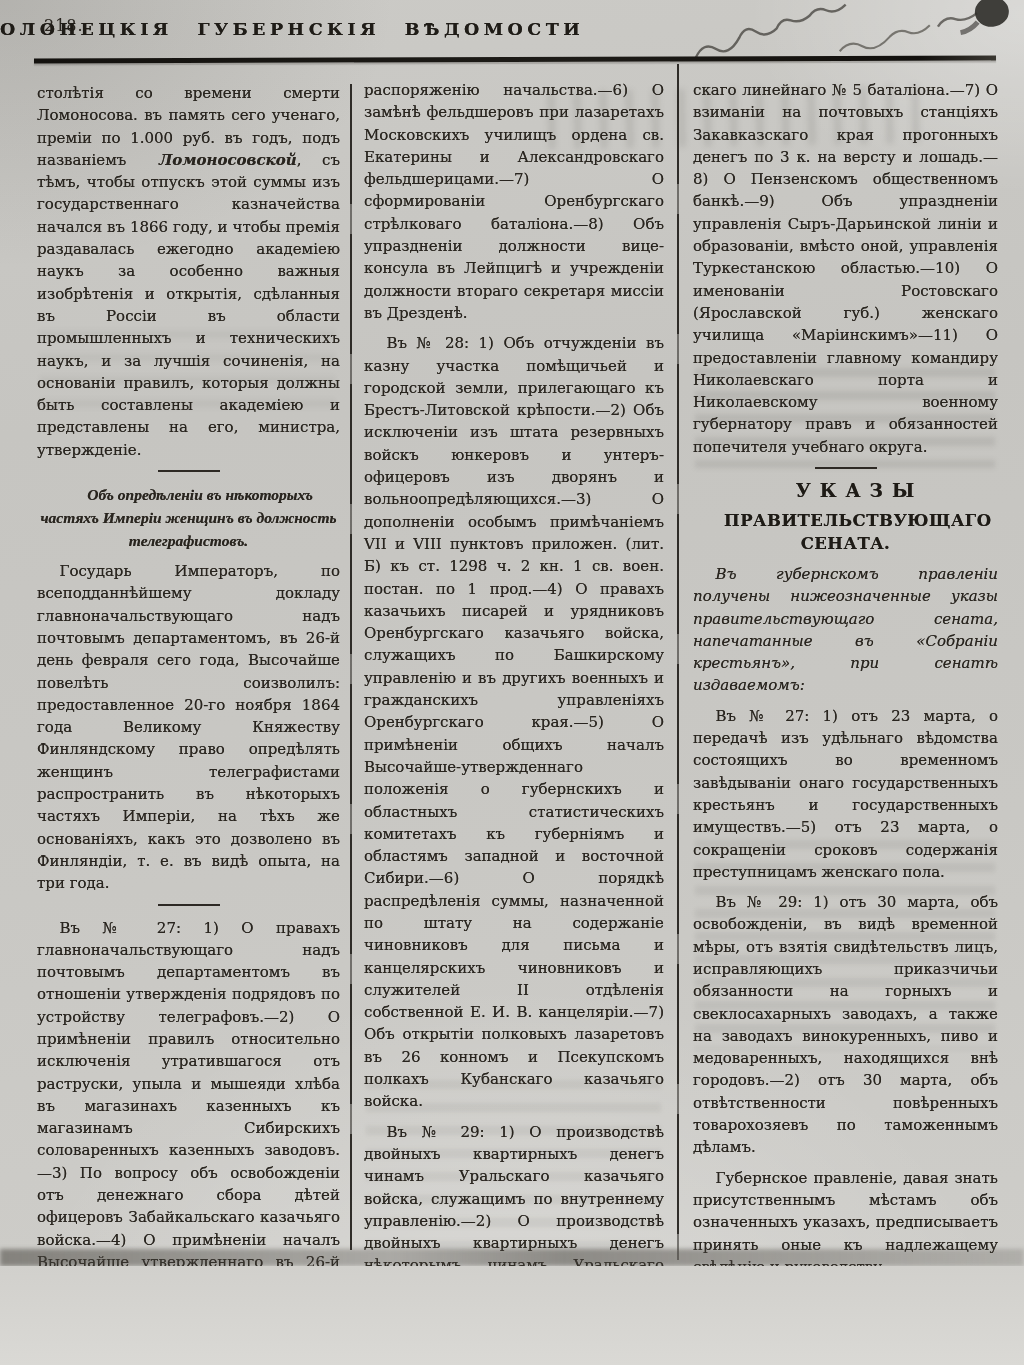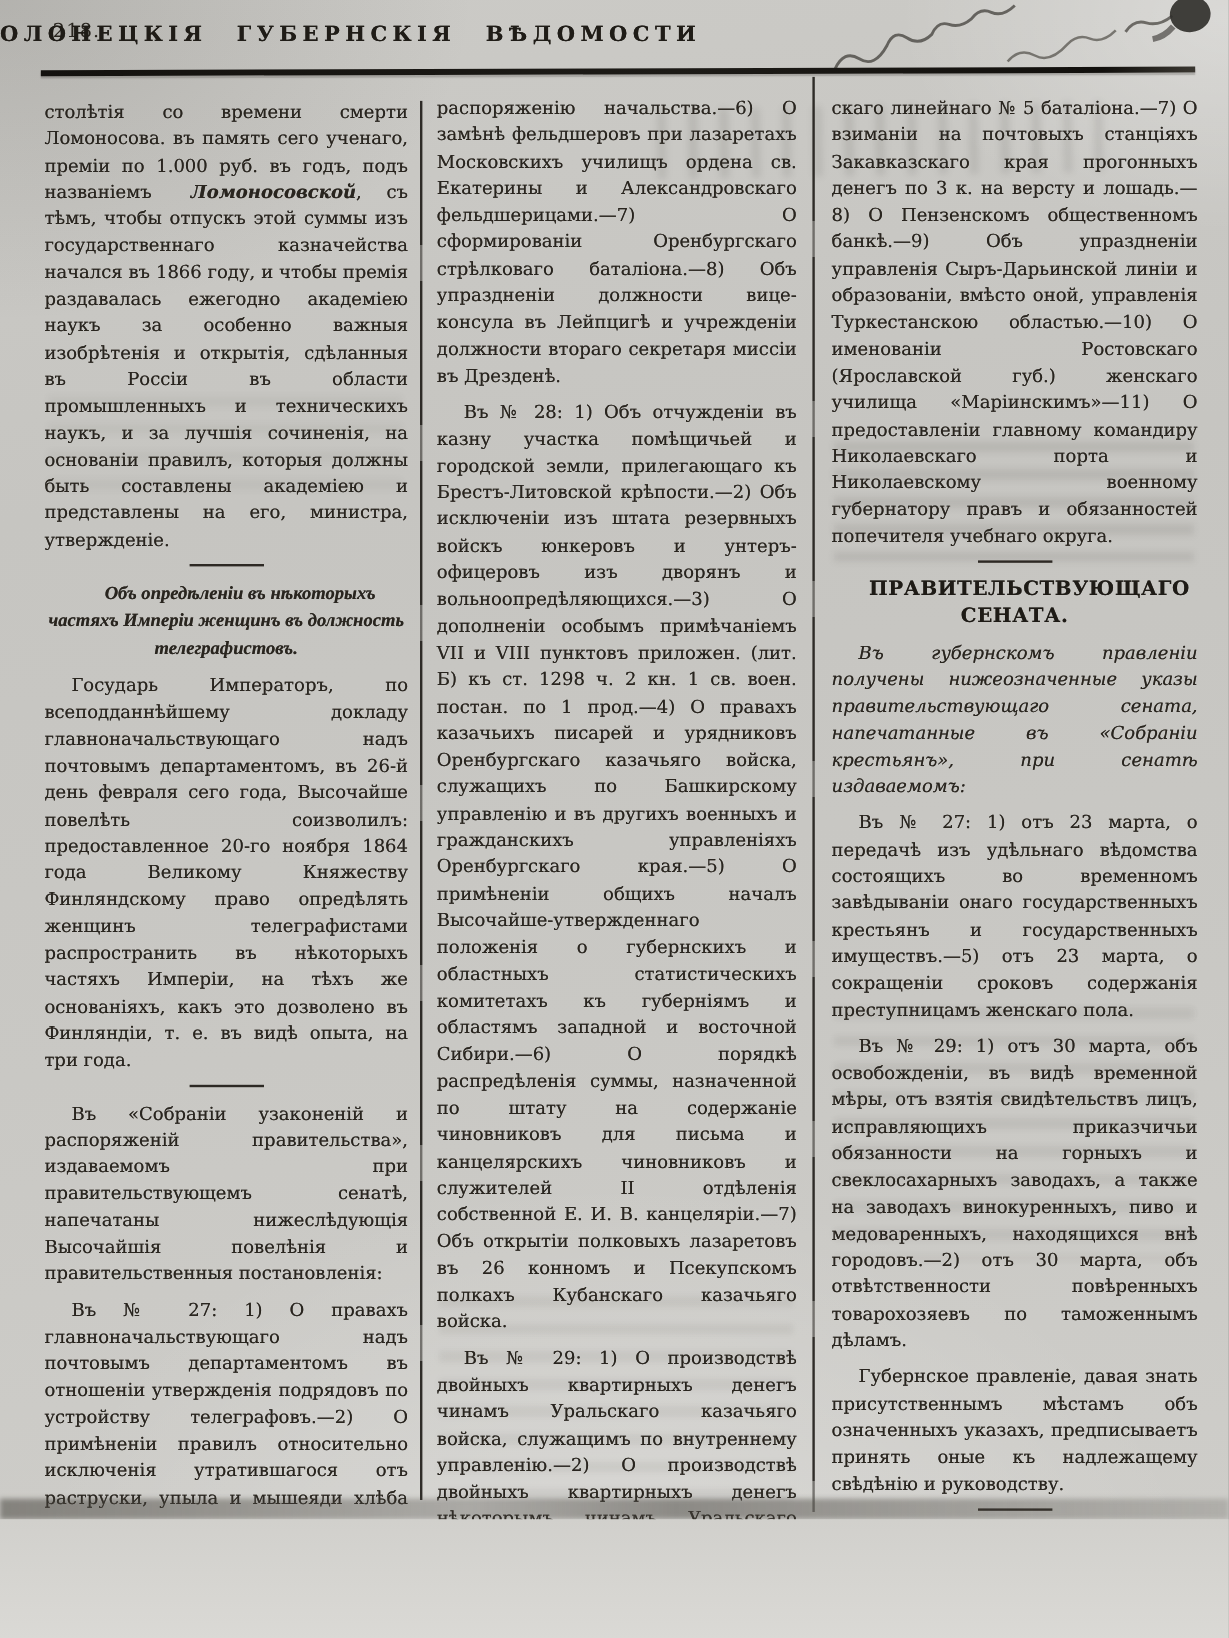--- a/index.html
+++ b/index.html
@@ -80,33 +80,33 @@
   <div class="ghost" style="left:695px;top:840px;width:300px;height:210px;opacity:.8;"></div>
   <div class="ghost" style="left:366px;top:1080px;width:295px;height:175px;opacity:.7;"></div>
   <div class="ghost" style="left:40px;top:330px;width:295px;height:80px;opacity:.5;"></div>
 
   <div class="col" id="col1">
     <p class="noindent"><span>столѣтія со времени смерти Ломоносова. въ память сего ученаго, преміи по 1.000 руб. въ годъ, подъ названіемъ </span><span class="italic-inline">Ломоносовской</span><span>, съ тѣмъ, чтобы отпускъ этой суммы изъ государственнаго казначейства начался въ 1866 году, и чтобы премія раздавалась ежегодно академіею наукъ за особенно важныя изобрѣтенія и открытія, сдѣланныя въ Россіи въ области промышленныхъ и техническихъ наукъ, и за лучшія сочиненія, на основаніи правилъ, которыя должны быть составлены академіею и представлены на его, министра, утвержденіе.</span></p>
     <hr class="sep">
     <p class="sec-heading">Объ опредѣленіи въ нѣкоторыхъ частяхъ Имперіи женщинъ въ должность телеграфистовъ.</p>
     <p>Государь Императоръ, по всеподданнѣйшему докладу главноначальствующаго надъ почтовымъ департаментомъ, въ 26-й день февраля сего года, Высочайше повелѣть соизволилъ: предоставленное 20-го ноября 1864 года Великому Княжеству Финляндскому право опредѣлять женщинъ телеграфистами распространить въ нѣкоторыхъ частяхъ Имперіи, на тѣхъ же основаніяхъ, какъ это дозволено въ Финляндіи, т. е. въ видѣ опыта, на три года.</p>
     <hr class="sep">
-    <p>Въ «Собраніи узаконеній и распоряженій правительства», издаваемомъ при правительствующемъ сенатѣ, напечатаны нижеслѣдующія Высочайшія повелѣнія и правительственныя постановленія:</p>
     <p class="last">Въ № 27: 1) О правахъ главноначальствующаго надъ почтовымъ департаментомъ въ отношеніи утвержденія подрядовъ по устройству телеграфовъ.—2) О примѣненіи правилъ относительно исключенія утратившагося отъ раструски, упыла и мышеяди хлѣба въ магазинахъ казенныхъ къ магазинамъ Сибирскихъ соловаренныхъ казенныхъ заводовъ.—3) По вопросу объ освобожденіи отъ денежнаго сбора дѣтей офицеровъ Забайкальскаго казачьяго войска.—4) О примѣненіи началъ Высочайше утвержденнаго въ 26-й день декабря 1860 года положенія о губернскихъ и областныхъ статистическихъ комитетахъ къ землямъ Кубанскаго и Терскаго казачьихъ войскъ.—5) О правахъ офицеровъ и чиновниковъ, увольняемыхъ отъ службы, по</p>
   </div>
 
   <div class="col" id="col2">
     <p class="noindent">распоряженію начальства.—6) О замѣнѣ фельдшеровъ при лазаретахъ Московскихъ училищъ ордена св. Екатерины и Александровскаго фельдшерицами.—7) О сформированіи Оренбургскаго стрѣлковаго баталіона.—8) Объ упраздненіи должности вице-консула въ Лейпцигѣ и учрежденіи должности втораго секретаря миссіи въ Дрезденѣ.</p>
     <p>Въ № 28: 1) Объ отчужденіи въ казну участка помѣщичьей и городской земли, прилегающаго къ Брестъ-Литовской крѣпости.—2) Объ исключеніи изъ штата резервныхъ войскъ юнкеровъ и унтеръ-офицеровъ изъ дворянъ и вольноопредѣляющихся.—3) О дополненіи особымъ примѣчаніемъ VII и VIII пунктовъ приложен. (лит. Б) къ ст. 1298 ч. 2 кн. 1 св. воен. постан. по 1 прод.—4) О правахъ казачьихъ писарей и урядниковъ Оренбургскаго казачьяго войска, служащихъ по Башкирскому управленію и въ другихъ военныхъ и гражданскихъ управленіяхъ Оренбургскаго края.—5) О примѣненіи общихъ началъ Высочайше-утвержденнаго положенія о губернскихъ и областныхъ статистическихъ комитетахъ къ губерніямъ и областямъ западной и восточной Сибири.—6) О порядкѣ распредѣленія суммы, назначенной по штату на содержаніе чиновниковъ для письма и канцелярскихъ чиновниковъ и служителей II отдѣленія собственной Е. И. В. канцеляріи.—7) Объ открытіи полковыхъ лазаретовъ въ 26 конномъ и Псекупскомъ полкахъ Кубанскаго казачьяго войска.</p>
     <p class="last">Въ № 29: 1) О производствѣ двойныхъ квартирныхъ денегъ чинамъ Уральскаго казачьяго войска, служащимъ по внутреннему управленію.—2) О производствѣ двойныхъ квартирныхъ денегъ нѣкоторымъ чинамъ Уральскаго казачьяго войска.—3) Объ установленіи особой должности консультанта при леченіи глазныхъ болѣзней въ учебныхъ заведеніяхъ вѣдомства Императрицы Маріи,—4) Объ опредѣленіи въ нѣкоторыхъ частахъ Имперіи женщинъ въ должность телеграфистовъ.—5) О продолженіи, впредь до изданія новаго таможеннаго устава, дѣйствія Высочайшаго повелѣнія 7 іюня 1863 года, относительно задержанія въ пограничной чертѣ клейму не подлежащихъ товаровъ если оные не будутъ сопровождаться таможенными квитанціями,—6) О возложеніи обязанности коменданта въ г. Омскѣ на командира Сибир-</p>
   </div>
 
   <div class="col" id="col3">
     <p class="noindent">скаго линейнаго № 5 баталіона.—7) О взиманіи на почтовыхъ станціяхъ Закавказскаго края прогонныхъ денегъ по 3 к. на версту и лошадь.—8) О Пензенскомъ общественномъ банкѣ.—9) Объ упраздненіи управленія Сыръ-Дарьинской линіи и образованіи, вмѣсто оной, управленія Туркестанскою областью.—10) О именованіи Ростовскаго (Ярославской губ.) женскаго училища «Маріинскимъ»—11) О предоставленіи главному командиру Николаевскаго порта и Николаевскому военному губернатору правъ и обязанностей попечителя учебнаго округа.</p>
     <hr class="sep">
+    <p class="ukazy1">УКАЗЫ</p>
     <p class="ukazy2">ПРАВИТЕЛЬСТВУЮЩАГО СЕНАТА.</p>
     <p class="lead-italic">Въ губернскомъ правленіи получены нижеозначенные указы правительствующаго сената, напечатанные въ «Собраніи крестьянъ», при сенатѣ издаваемомъ:</p>
     <p>Въ № 27: 1) отъ 23 марта, о передачѣ изъ удѣльнаго вѣдомства состоящихъ во временномъ завѣдываніи онаго государственныхъ крестьянъ и государственныхъ имуществъ.—5) отъ 23 марта, о сокращеніи сроковъ содержанія преступницамъ женскаго пола.</p>
     <p>Въ № 29: 1) отъ 30 марта, объ освобожденіи, въ видѣ временной мѣры, отъ взятія свидѣтельствъ лицъ, исправляющихъ приказчичьи обязанности на горныхъ и свеклосахарныхъ заводахъ, а также на заводахъ винокуренныхъ, пиво и медоваренныхъ, находящихся внѣ городовъ.—2) отъ 30 марта, объ отвѣтственности повѣренныхъ товарохозяевъ по таможеннымъ дѣламъ.</p>
     <p>Губернское правленіе, давая знать присутственнымъ мѣстамъ объ означенныхъ указахъ, предписываетъ принять оные къ надлежащему свѣдѣнію и руководству.</p>
     <hr class="sep">
 
   </div>
 
   <div class="smudge"></div>

